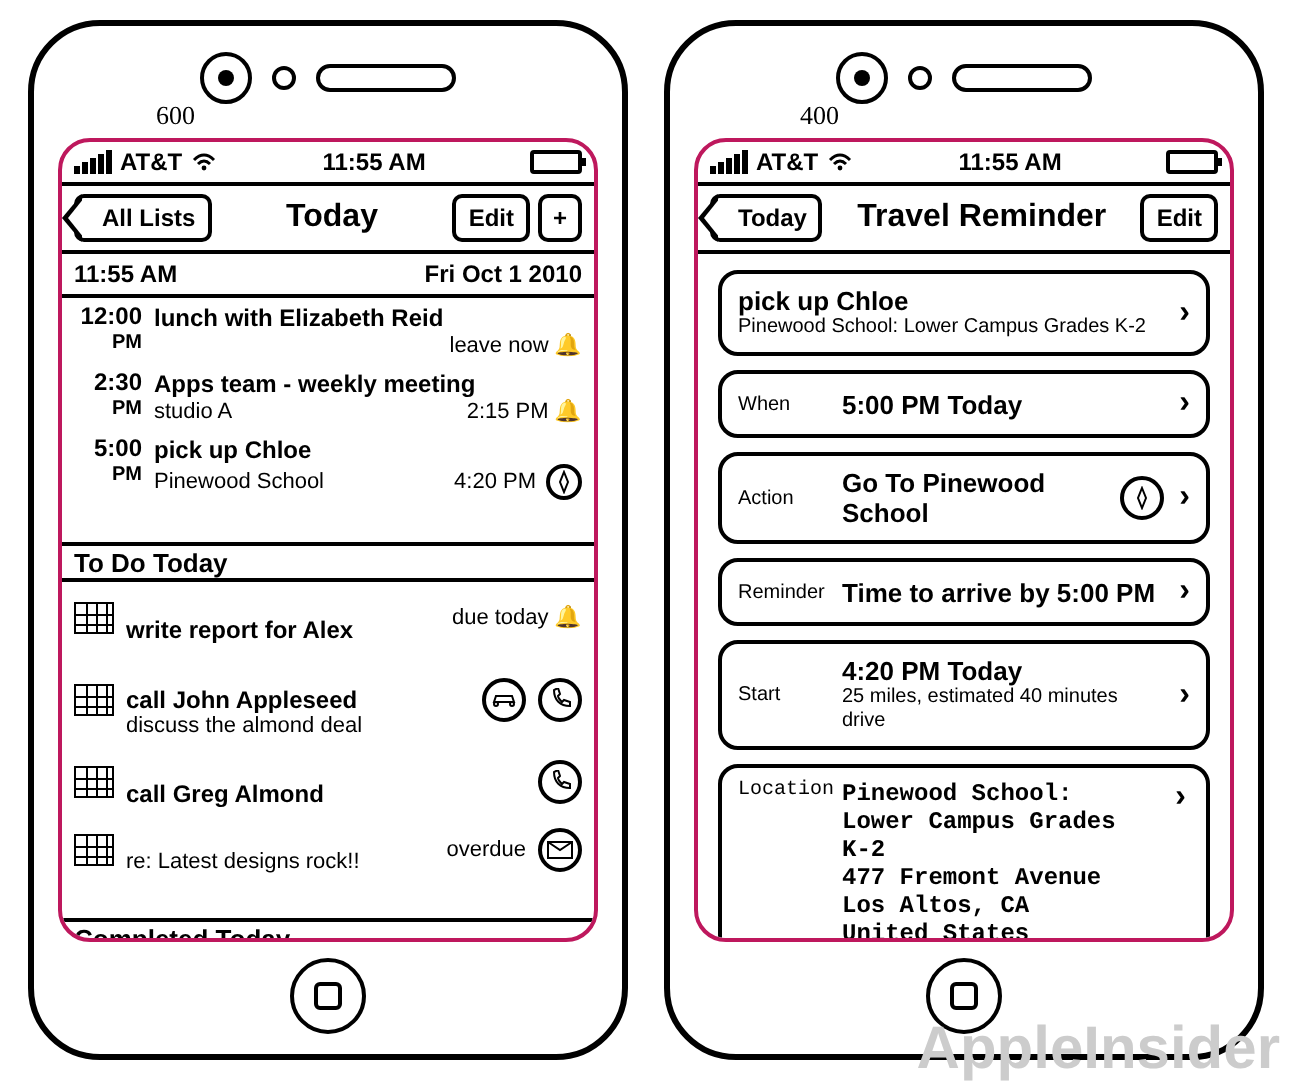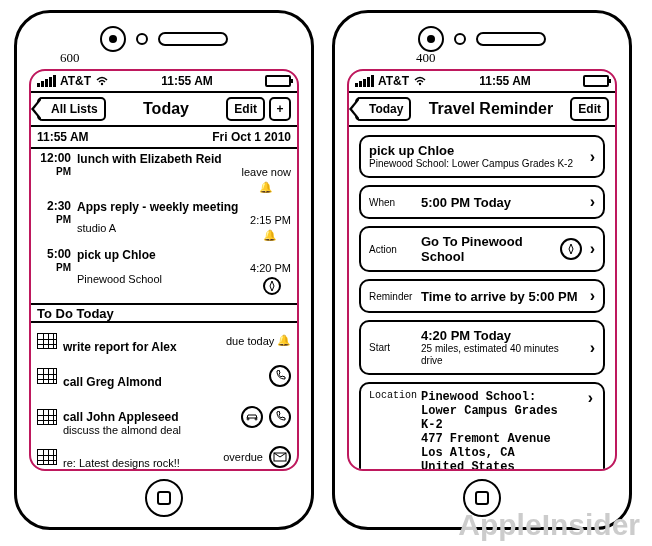--- a/index.html
+++ b/index.html
@@ -74,23 +74,23 @@
   .subhead { height: 22px; border-bottom: 2px solid #000; display:flex; align-items:center; justify-content:space-between; padding: 0 6px; font-size: 12px; font-weight: bold; }
 
   .left-list { font-size: 12px; }
   .cal-row { display:flex; padding: 3px 6px; align-items:flex-start; }
   .cal-time { width: 40px; text-align:right; font-weight:bold; padding-right:6px; line-height:1.15; }
   .cal-time .ampm { display:block; font-size:10px; font-weight:bold; }
   .cal-body { flex:1; }
   .cal-title { font-weight: bold; }
   .cal-sub { display:flex; justify-content:space-between; align-items:center; font-size:11px; }
   .cal-sub-left { }
-  .cal-sub-right { display:flex; align-items:center; gap:3px;flex-direction:column; }
+  .cal-sub-right { display:flex; align-items:center; gap:3px; }
   .cal-icon { width:18px; height:18px; border: 2px solid #000; border-radius:50%; display:inline-flex; align-items:center; justify-content:center; margin-left:2px;}
-  .sec-head { height: 20px; border-top: 2px solid #000; border-bottom: 2px solid #000; font-weight:bold; padding-left:6px; display:flex; align-items:center; font-size: 13px; margin-top:5px;}
+  .sec-head { height: 20px; border-top: 2px solid #000; border-bottom: 2px solid #000; font-weight:bold; padding-left:6px; display:flex; align-items:center; font-size: 13px; margin-top:18px;}
   .todo-row { display:flex; align-items:center; padding: 4px 6px; gap:6px; }
   .grid-icon { width: 20px; height: 16px; border:1px solid #000; position:relative; flex-shrink:0; }
   .grid-icon::before, .grid-icon::after { content:""; position:absolute; background:#000; }
   .grid-icon::before { top:5px; left:0; right:0; height:1px; box-shadow: 0 5px 0 #000; }
   .grid-icon::after { left:5px; top:0; bottom:0; width:1px; box-shadow: 5px 0 0 #000, 10px 0 0 #000; }
   .todo-body { flex:1;margin-top:13px; }
   .todo-title { font-weight:bold; }
   .todo-sub { font-size:11px; }
   .todo-right { font-size:11px; display:flex; align-items:center; gap:3px; }
   .circ-icon { width:22px; height:22px; border:2px solid #000; border-radius:50%; display:inline-flex; align-items:center; justify-content:center; flex-shrink:0; }
@@ -186,21 +186,21 @@
                   <span>leave now</span>
                   <span>🔔</span>
                 </span>
               </div>
           </div>
         </div>
 
         <div class="cal-row">
           <div class="cal-time"><span>2:30</span><span class="ampm">PM</span></div>
           <div class="cal-body">
-            <div class="cal-title">Apps reply - weekly meeting</div>
+            <div class="cal-title">Apps team - weekly meeting</div>
             <div class="cal-sub">
                 <span class="cal-sub-left">studio A</span>
                 <span class="cal-sub-right">
                   <span>2:15 PM</span>
                   <span>🔔</span>
                 </span>
               </div>
           </div>
         </div>
 
@@ -231,39 +231,39 @@
             </div>
           <div class="todo-right">
               <span>due today</span>
               <span>🔔</span>
             </div>
         </div>
 
         <div class="todo-row">
           <div class="grid-icon"></div>
           <div class="todo-body">
-              <div class="todo-title">call Greg Almond</div>
+              <div class="todo-title">call John Appleseed</div>
+              <div class="todo-sub">discuss the almond deal</div>
+            </div>
+          <div class="circ-icon">
+              <svg width="14" height="10" viewBox="0 0 14 10">
+                <path d="M2 6h10l-1-3H3z M3 8a1 1 0 1 0 0-2 1 1 0 0 0 0 2zm8 0a1 1 0 1 0 0-2 1 1 0 0 0 0 2z" fill="none" stroke="#000" stroke-width="1"></path>
+              </svg>
             </div>
           <div class="circ-icon">
               <svg width="12" height="12" viewBox="0 0 12 12">
                 <path d="M3 1c0 5 3 8 8 8l0-2-3-1-1 1c-1-1-2-2-2-3l1-1-1-3z" fill="none" stroke="#000" stroke-width="1"></path>
               </svg>
             </div>
         </div>
 
         <div class="todo-row">
           <div class="grid-icon"></div>
           <div class="todo-body">
-              <div class="todo-title">call John Appleseed</div>
-              <div class="todo-sub">discuss the almond deal</div>
-            </div>
-          <div class="circ-icon">
-              <svg width="14" height="10" viewBox="0 0 14 10">
-                <path d="M2 6h10l-1-3H3z M3 8a1 1 0 1 0 0-2 1 1 0 0 0 0 2zm8 0a1 1 0 1 0 0-2 1 1 0 0 0 0 2z" fill="none" stroke="#000" stroke-width="1"></path>
-              </svg>
+              <div class="todo-title">call Greg Almond</div>
             </div>
           <div class="circ-icon">
               <svg width="12" height="12" viewBox="0 0 12 12">
                 <path d="M3 1c0 5 3 8 8 8l0-2-3-1-1 1c-1-1-2-2-2-3l1-1-1-3z" fill="none" stroke="#000" stroke-width="1"></path>
               </svg>
             </div>
         </div>
 
         <div class="todo-row">
           <div class="grid-icon"></div>
@@ -383,15 +383,15 @@
       </div>
     </div>
 
     <div class="homebtn">
         <div class="home-sq"></div>
       </div>
   </div>
 
 </div>
 
-<div class="annot" style="left:60px; top:50px;">600</div>
-<div class="annot" style="left:416px; top:50px;">400</div>
+<div class="annot" style="left:78px; top:50px;">600</div>
+<div class="annot" style="left:400px; top:50px;">400</div>
 <div class="watermark">AppleInsider</div>
 
 </body></html>

